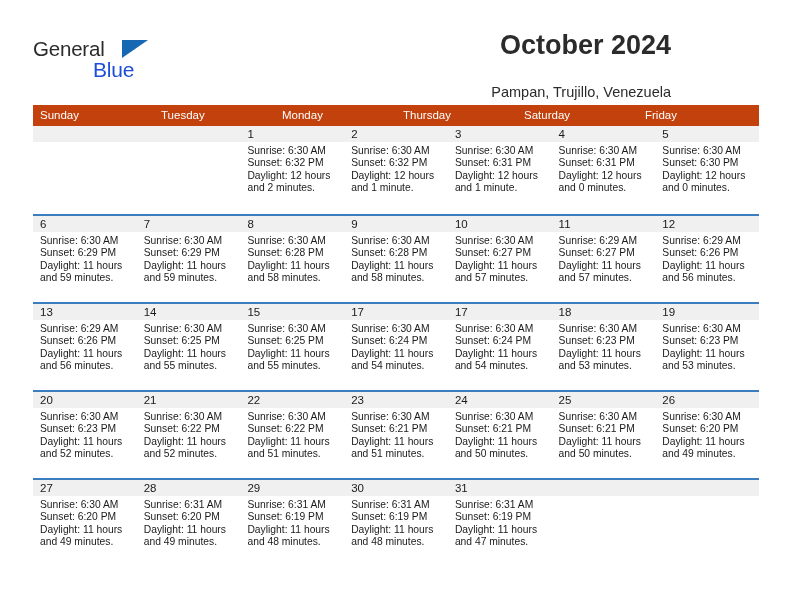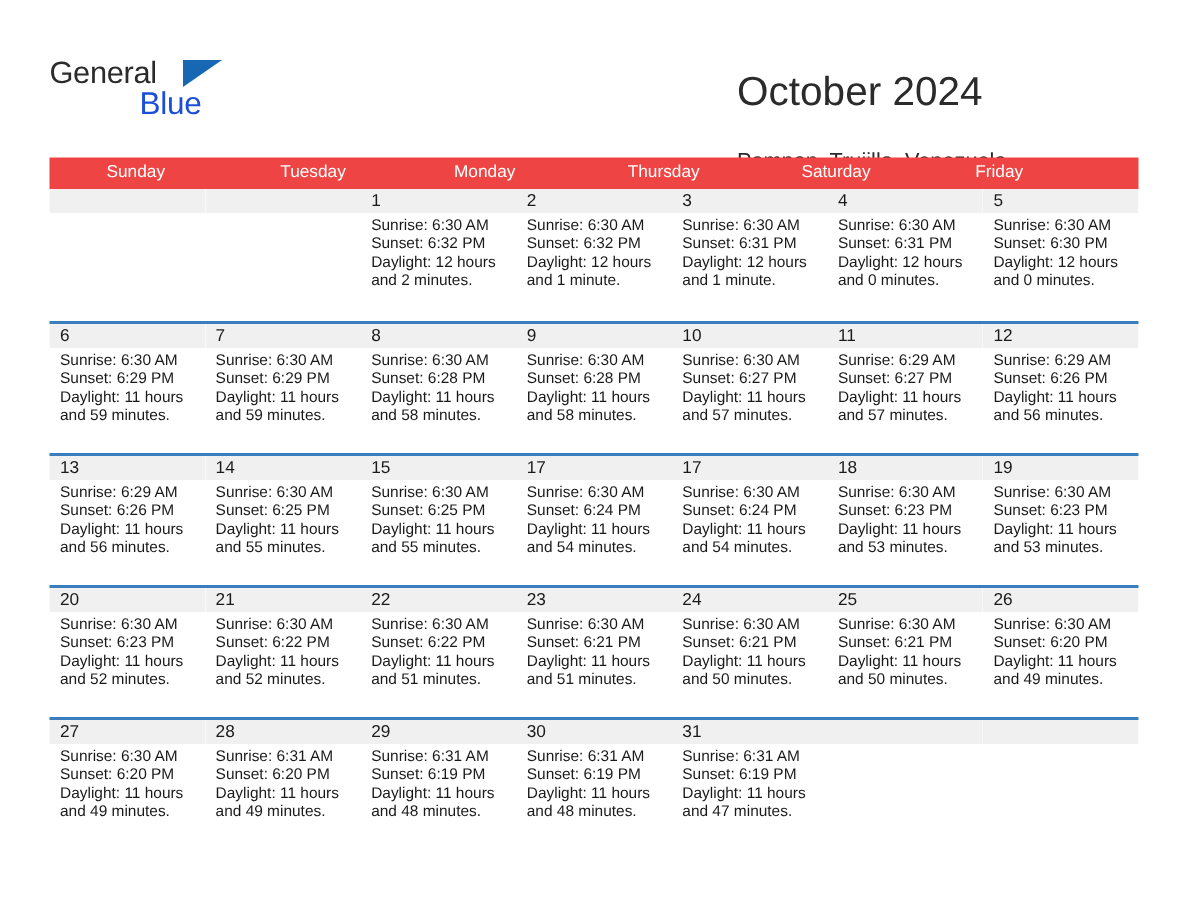--- a/index.html
+++ b/index.html
@@ -69,43 +69,42 @@
   .titles {
     position: absolute;
     right: 0;
     top: 0;
     text-align: right;
   }
   .cal-title {
     font-size: 27px;
     color: #2b2b2b;
     line-height: 34px;
-    font-weight: normal;
-    margin: 16px;
+    font-weight: bold;
+    margin: 0;
   }
   .cal-subtitle {
     font-size: 14.5px;
     color: #2b2b2b;
     line-height: 20px;
     margin: 20px 0 0 0;
     font-weight: normal;
   }
 
   
   .calendar {
     position: absolute;
     left: 33px;
     top: 105px;
     width: 726px;
   }
   .weekdays {
     display: flex;
-    background: #ef4444;
+    background: #c2410c;
     height: 21px;
-    padding-left: 31px;
   }
   .weekday {
     flex: 1 1 0;
     color: #ffffff;
     font-size: 11.5px;
     line-height: 21px;
     padding-left: 7px;
     box-sizing: border-box;
     overflow: hidden;
     white-space: nowrap;

